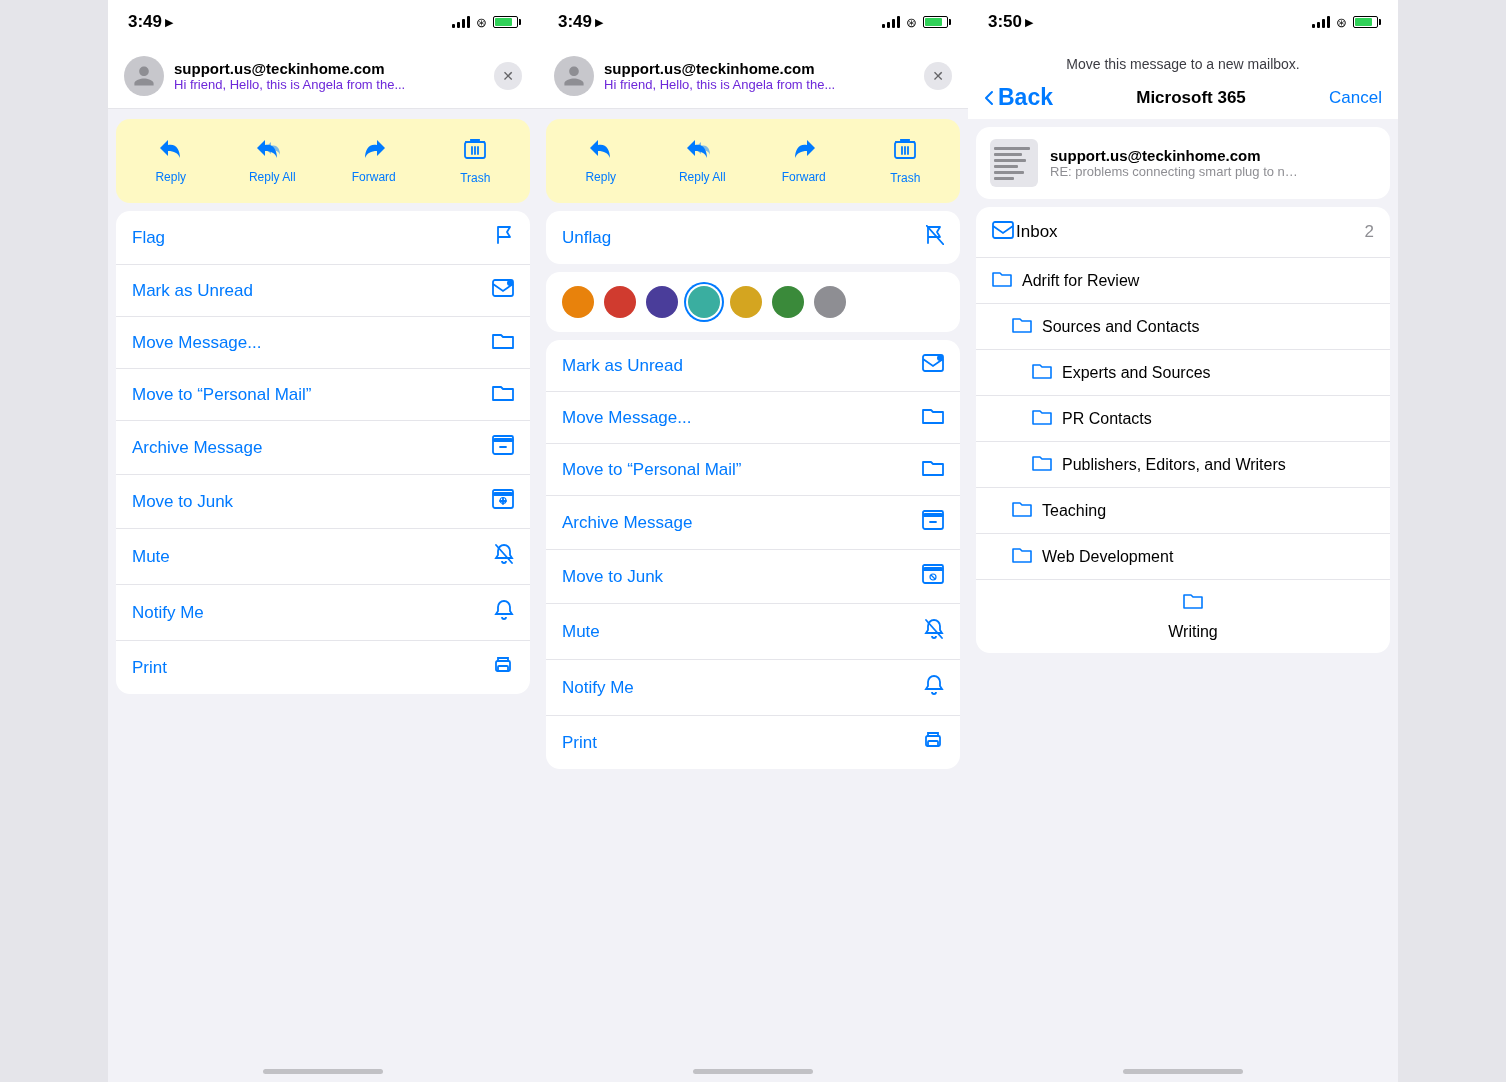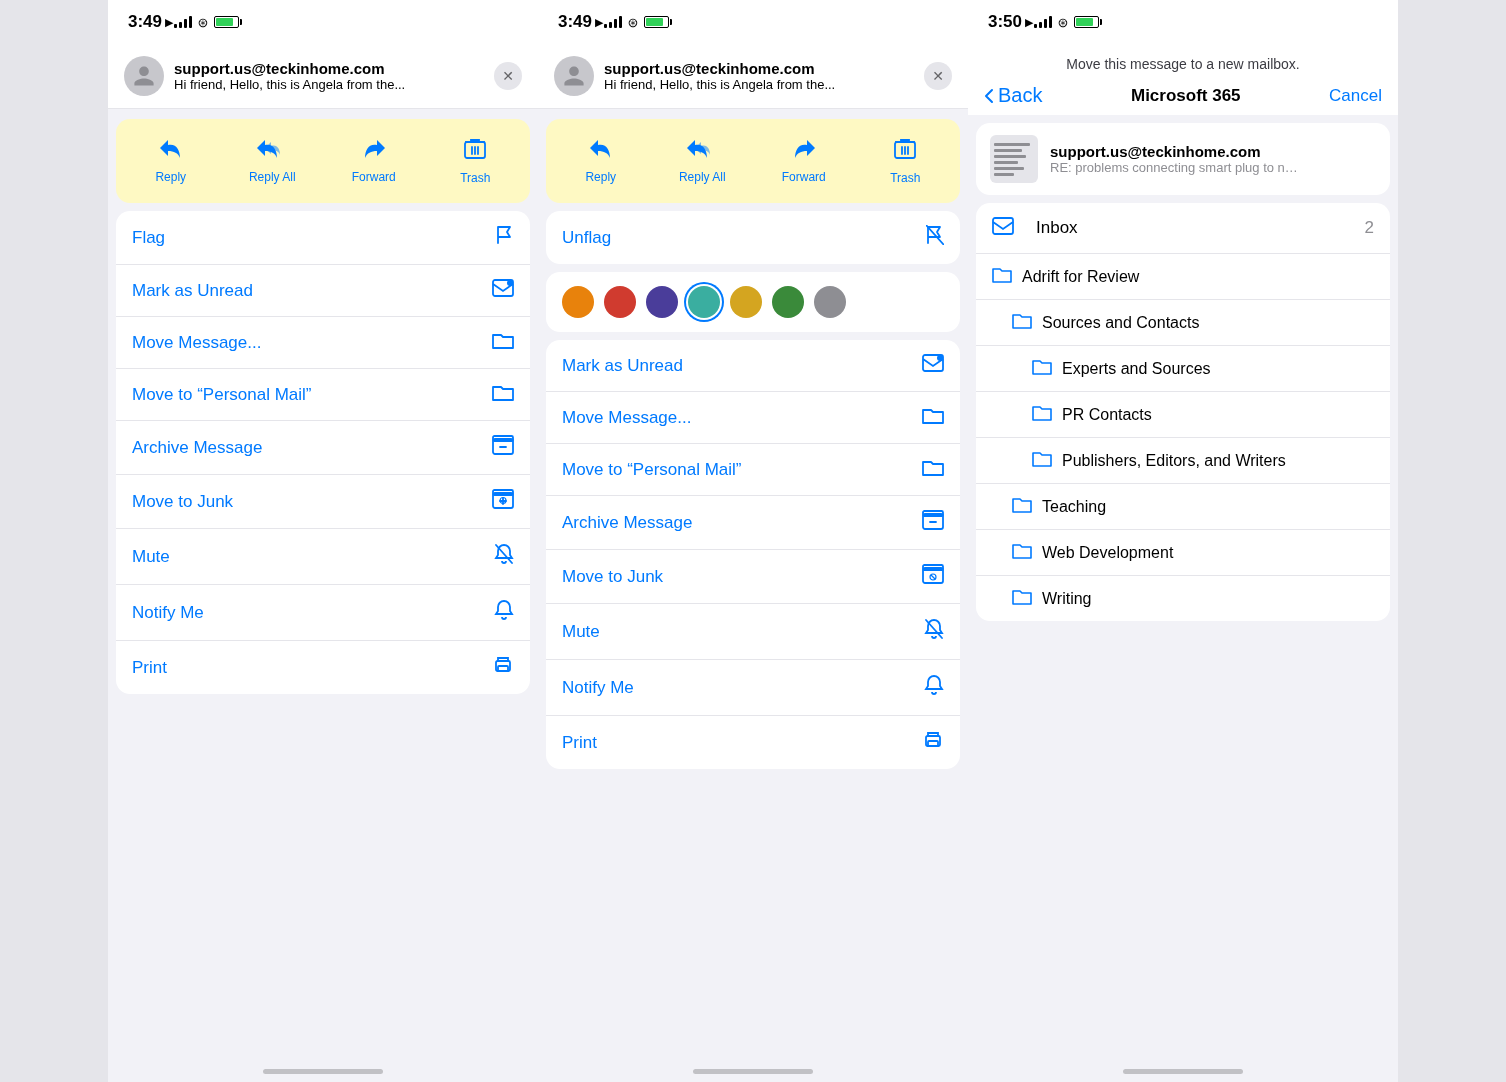--- a/index.html
+++ b/index.html
@@ -36,21 +36,21 @@
       overflow: hidden;
       flex-shrink: 0;
     }
 
     
     .status-bar {
       background: #ffffff;
       height: 44px;
       display: flex;
       align-items: center;
-      justify-content: flex-start;
+      justify-content: space-between;
       padding: 0 20px;
       flex-shrink: 0;
     }
 
     .status-icons {
       display: flex;
       align-items: center;
       gap: 6px;
     }
 
@@ -128,21 +128,21 @@
     .email-from {
       font-size: 15px;
       font-weight: 600;
       color: #000;
       white-space: nowrap;
       overflow: hidden;
       text-overflow: ellipsis;
     }
     .email-preview {
       font-size: 13px;
-      color: #000000;
+      color: #6d28d9;
       white-space: nowrap;
       overflow: hidden;
       text-overflow: ellipsis;
     }
 
     .close-btn {
       width: 28px;
       height: 28px;
       background: #e5e5ea;
       border-radius: 50%;
@@ -269,22 +269,23 @@
       align-items: center;
       justify-content: space-between;
       padding: 8px 0;
     }
 
     .nav-back {
       display: flex;
       align-items: center;
       gap: 4px;
       color: #007aff;
-      font-size: 20px;
+      font-size: 23px;
       cursor: pointer;
+      font-weight: bold;
     }
 
     .nav-title {
       font-size: 17px;
       font-weight: 600;
       color: #000;
     }
 
     .nav-cancel {
       color: #007aff;
@@ -766,21 +767,21 @@
       </div>
       <div class="email-preview-info">
         <div class="preview-from">support.us@teckinhome.com</div>
         <div class="preview-subject">RE: problems connecting smart plug to net...</div>
       </div>
     </div>
 
     <div class="mailbox-list">
       <div style="background:#fff;margin-top:8px;border-radius:14px;overflow:hidden;">
         <div style="display:flex;align-items:center;justify-content:space-between;padding:14px 16px;border-bottom:1px solid #e5e5ea;">
-          <div style="display:flex;align-items:center;gap:22px;justify-content:flex-end;">
+          <div style="display:flex;align-items:center;gap:2px;justify-content:flex-end;">
             <span>
               <svg width="22" height="18" viewBox="0 0 22 18" fill="none">
                   <rect x="1" y="1" width="20" height="16" rx="2" stroke="#007aff" stroke-width="1.8"></rect>
                   <path d="M1 5l10 7 10-7" stroke="#007aff" stroke-width="1.8"></path>
                 </svg>
             </span>
             <span style="font-size:17px;color:#000;">Inbox</span>
           </div>
           <span style="font-size:17px;color:#8e8e93;">2</span>
         </div>
@@ -844,21 +845,21 @@
 
         <div class="folder-item indent-1">
           <span>
             <svg width="20" height="17" viewBox="0 0 20 17" fill="none">
                 <path d="M1 3h7l2 2h9v11H1V3z" stroke="#007aff" stroke-width="1.6" stroke-linejoin="round"></path>
               </svg>
           </span>
           <span class="folder-name">Web Development</span>
         </div>
 
-        <div class="folder-item indent-1" style="border-bottom:none;">
+        <div class="folder-item indent-1" style="border-bottom:none;flex-direction:column;">
           <span>
             <svg width="20" height="17" viewBox="0 0 20 17" fill="none">
                 <path d="M1 3h7l2 2h9v11H1V3z" stroke="#007aff" stroke-width="1.6" stroke-linejoin="round"></path>
               </svg>
           </span>
           <span class="folder-name">Writing</span>
         </div>
       </div>
 
       <div style="height:30px;"></div>

